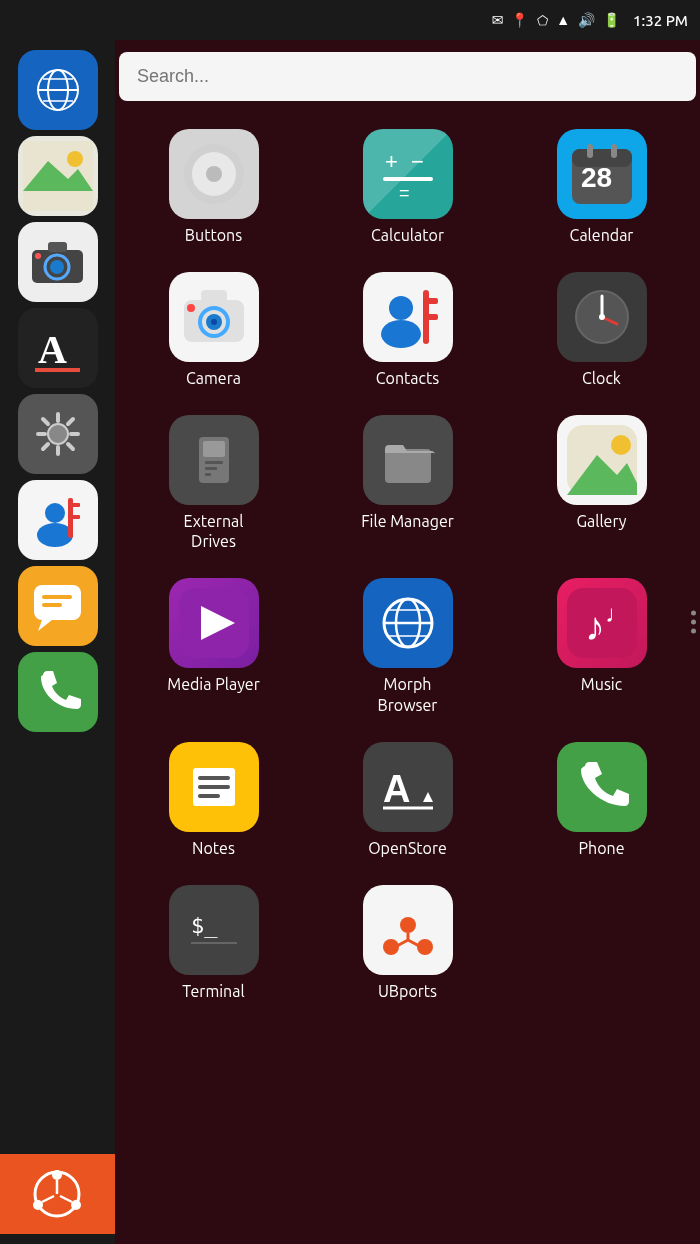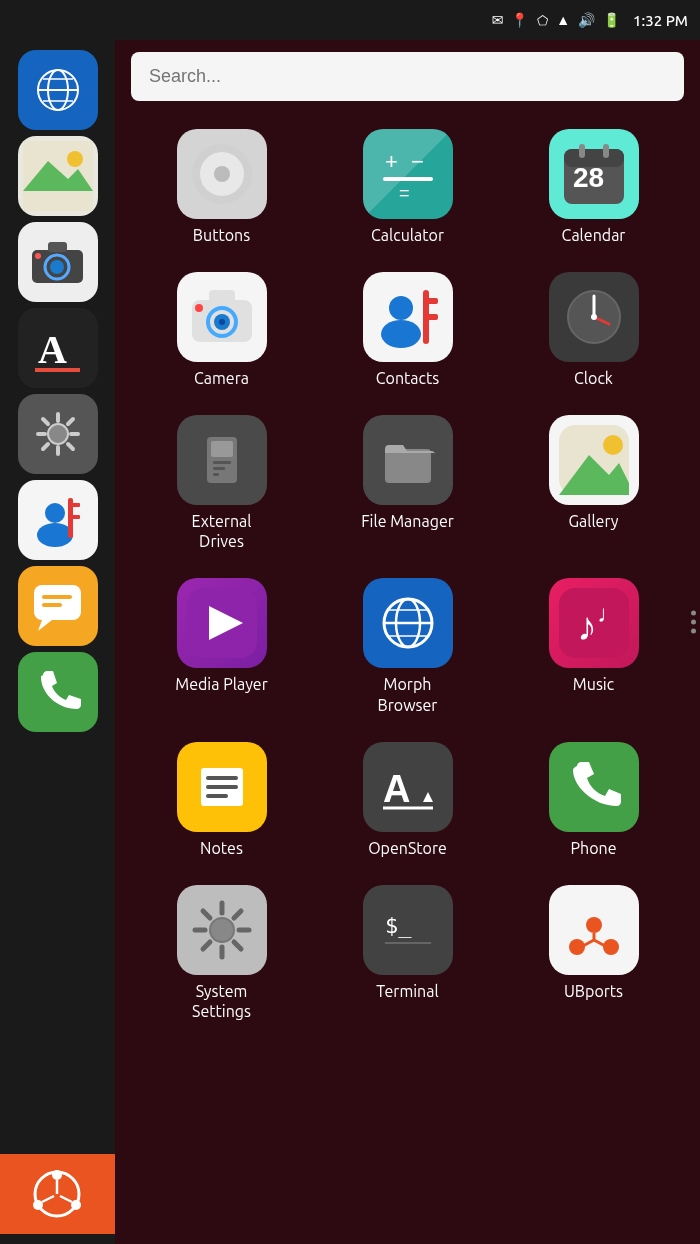--- a/index.html
+++ b/index.html
@@ -73,21 +73,21 @@
     }
 
     
     .main-content {
       position: absolute;
       left: 115px; top: 40px;
       width: calc(700px - 115px);
       height: calc(1244px - 40px);
       background: #2d0a12;
       overflow-y: auto;
-      padding: 12px 16px;
+      padding: 12px 4px;
     }
 
     
     .search-bar {
       width: 100%;
       background: #f5f5f5;
       border: none;
       border-radius: 8px;
       padding: 14px 18px;
       font-size: 18px;
@@ -153,21 +153,21 @@
     .icon-buttons {
       background: #d4d4d4;
       border-radius: 20px;
     }
     
     .icon-calculator {
       background: linear-gradient(135deg, #4db6ac 50%, #26a69a 50%);
     }
     
     .icon-calendar {
-      background: #5eead4;
+      background: #0ea5e9;
     }
     
     .icon-camera {
       background: #f5f5f5;
     }
     
     .icon-clock {
       background: #3a3a3a;
     }
     
@@ -530,40 +530,20 @@
     <div class="app-item">
       <div class="app-icon icon-phone">
         <svg width="70" height="70" viewBox="0 0 70 70">
           <rect width="70" height="70" rx="16" fill="#43a047"></rect>
           <path d="M18 14 C18 12 20 10 22 10 L30 10 L35 22 L28 26 C31 35 37 41 46 44 L50 37 L62 42 L62 50 C62 52 60 54 58 54 C34 54 14 34 14 18 C14 16.5 16 14.5 18 14 Z" fill="white"></path>
         </svg>
       </div>
       <span class="app-label">Phone</span>
     </div>
 
-    <div class="app-item">
-      <div class="app-icon icon-settings">
-        <svg width="70" height="70" viewBox="0 0 70 70">
-          <rect width="70" height="70" rx="16" fill="#bdbdbd"></rect>
-          <circle cx="35" cy="35" r="12" fill="#888" stroke="#777" stroke-width="2"></circle>
-          <g stroke="#666" stroke-width="5" stroke-linecap="round">
-            <line x1="35" y1="8" x2="35" y2="18"></line>
-            <line x1="35" y1="52" x2="35" y2="62"></line>
-            <line x1="8" y1="35" x2="18" y2="35"></line>
-            <line x1="52" y1="35" x2="62" y2="35"></line>
-            <line x1="16" y1="16" x2="23" y2="23"></line>
-            <line x1="47" y1="47" x2="54" y2="54"></line>
-            <line x1="54" y1="16" x2="47" y2="23"></line>
-            <line x1="23" y1="47" x2="16" y2="54"></line>
-          </g>
-        </svg>
-      </div>
-      <span class="app-label" style="white-space:pre-line;">System
-Settings</span>
-    </div>
 
     <div class="app-item">
       <div class="app-icon icon-terminal">
         <svg width="70" height="70" viewBox="0 0 70 70">
           <rect width="70" height="70" rx="16" fill="#424242"></rect>
           <text x="12" y="38" font-size="22" fill="white" font-family="monospace">$_</text>
           <line x1="12" y1="48" x2="58" y2="48" stroke="#888" stroke-width="1"></line>
         </svg>
       </div>
       <span class="app-label">Terminal</span>

